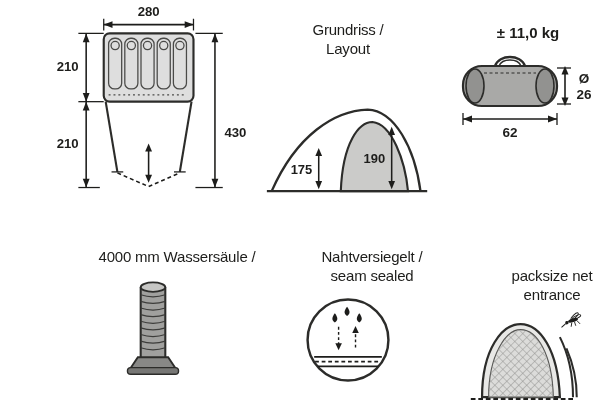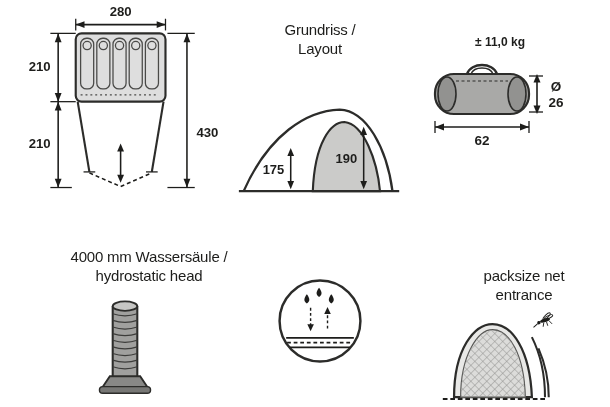--- a/index.html
+++ b/index.html
@@ -1,25 +1,25 @@
 <!DOCTYPE html>
 <html><head>
 <meta charset="utf-8">
 <style>
   * { margin:0; padding:0; box-sizing:border-box; }
   html,body { background:#ffffff; }
   body { font-family:"Liberation Sans", sans-serif; color:#1d1d1b; }
   .sheet { position:relative; width:610px; height:407px; background:#fff; display:grid;
            grid-template-columns:210px 180px 180px; grid-template-rows:233px 174px;
-           padding-left:20px; }
+           padding-left:48px; }
   .cell { display:flex; flex-direction:column; align-items:center; }
   .title { font-size:15px; font-weight:400; text-align:center; line-height:1.28;
            letter-spacing:-0.2px; margin-top:20px; }
   .title.bottom { margin-top:14px;margin-left:48px; }
-  .weight { font-size:12px; font-weight:700; margin-top:35px; }
+  .weight { font-size:15px; font-weight:700; margin-top:24px; }
   svg { display:block; }
   svg text { font-family:"Liberation Sans", sans-serif; font-weight:700; font-size:13.5px;
              fill:#1d1d1b; text-anchor:middle; }
   .s2  { stroke:#2c2c2a; stroke-width:2.2; fill:none; }
   .s24 { stroke:#2c2c2a; stroke-width:2.4; fill:none; }
   .dim { stroke:#1d1d1b; stroke-width:1.6; fill:none; }
   .tick{ stroke:#1d1d1b; stroke-width:1.3; fill:none; }
   .arr { fill:#1d1d1b; stroke:none; }
   .dash{ stroke:#1d1d1b; stroke-width:1.5; fill:none; stroke-dasharray:3 2.5; }
   .pad { fill:#dedede; stroke:#4a4a48; stroke-width:1.3; }
@@ -150,21 +150,20 @@
         <polygon class="arr" points="10,74 19,70.5 19,77.5"></polygon>
         <polygon class="arr" points="104,74 95,70.5 95,77.5"></polygon>
         <text x="57" y="92">62</text>
       </g>
     </svg>
   </div>
 
   <div class="cell">
     <h3 class="title bottom">
       <span>4000 mm Wassersäule /</span><br>
-      <span>hydrostatic head</span>
     </h3>
     <svg width="76" height="106" viewBox="0 0 80 112" style="margin-top:6px">
       <g>
         <rect x="27" y="16" width="26" height="74" fill="#a0a09e"></rect>
         <line class="s2" x1="27" y1="16" x2="27" y2="90"></line>
         <line class="s2" x1="53" y1="16" x2="53" y2="90"></line>
         <path class="seg" d="M27 24 Q40 28.5 53 24"></path>
         <path class="seg" d="M27 31 Q40 35.5 53 31"></path>
         <path class="seg" d="M27 38 Q40 42.5 53 38"></path>
         <path class="seg" d="M27 45 Q40 49.5 53 45"></path>
@@ -175,21 +174,22 @@
         <path class="seg" d="M27 80 Q40 84.5 53 80"></path>
         <ellipse cx="40" cy="16" rx="13" ry="5" fill="#c6c6c4" stroke="#2c2c2a" stroke-width="2"></ellipse>
         <polygon points="24,90 56,90 64,102 16,102" fill="#888886" stroke="#2c2c2a" stroke-width="2"></polygon>
         <rect x="13" y="101" width="54" height="7" rx="3.5" fill="#777775" stroke="#2c2c2a" stroke-width="1.5"></rect>
       </g>
     </svg>
   </div>
 
   <div class="cell">
     <h3 class="title bottom">
-      <br>
+      <span>Nahtversiegelt /</span><br>
+      <span>seam sealed</span>
     </h3>
     <svg width="94" height="94" viewBox="0 0 100 100" style="margin-top:8px">
       <circle cx="50" cy="50" r="43" fill="#ffffff" stroke="#2c2c2a" stroke-width="2.6"></circle>
       <g>
         <path class="arr" transform="translate(36,27)" d="M0 -5.5 C3 -1.5 4 1.5 0 4.5 C-4 1.5 -3 -1.5 0 -5.5 Z"></path>
         <path class="arr" transform="translate(49,20)" d="M0 -5.5 C3 -1.5 4 1.5 0 4.5 C-4 1.5 -3 -1.5 0 -5.5 Z"></path>
         <path class="arr" transform="translate(62,27)" d="M0 -5.5 C3 -1.5 4 1.5 0 4.5 C-4 1.5 -3 -1.5 0 -5.5 Z"></path>
       </g>
       <g>
         <line class="dash" x1="40" y1="36" x2="40" y2="56"></line>

